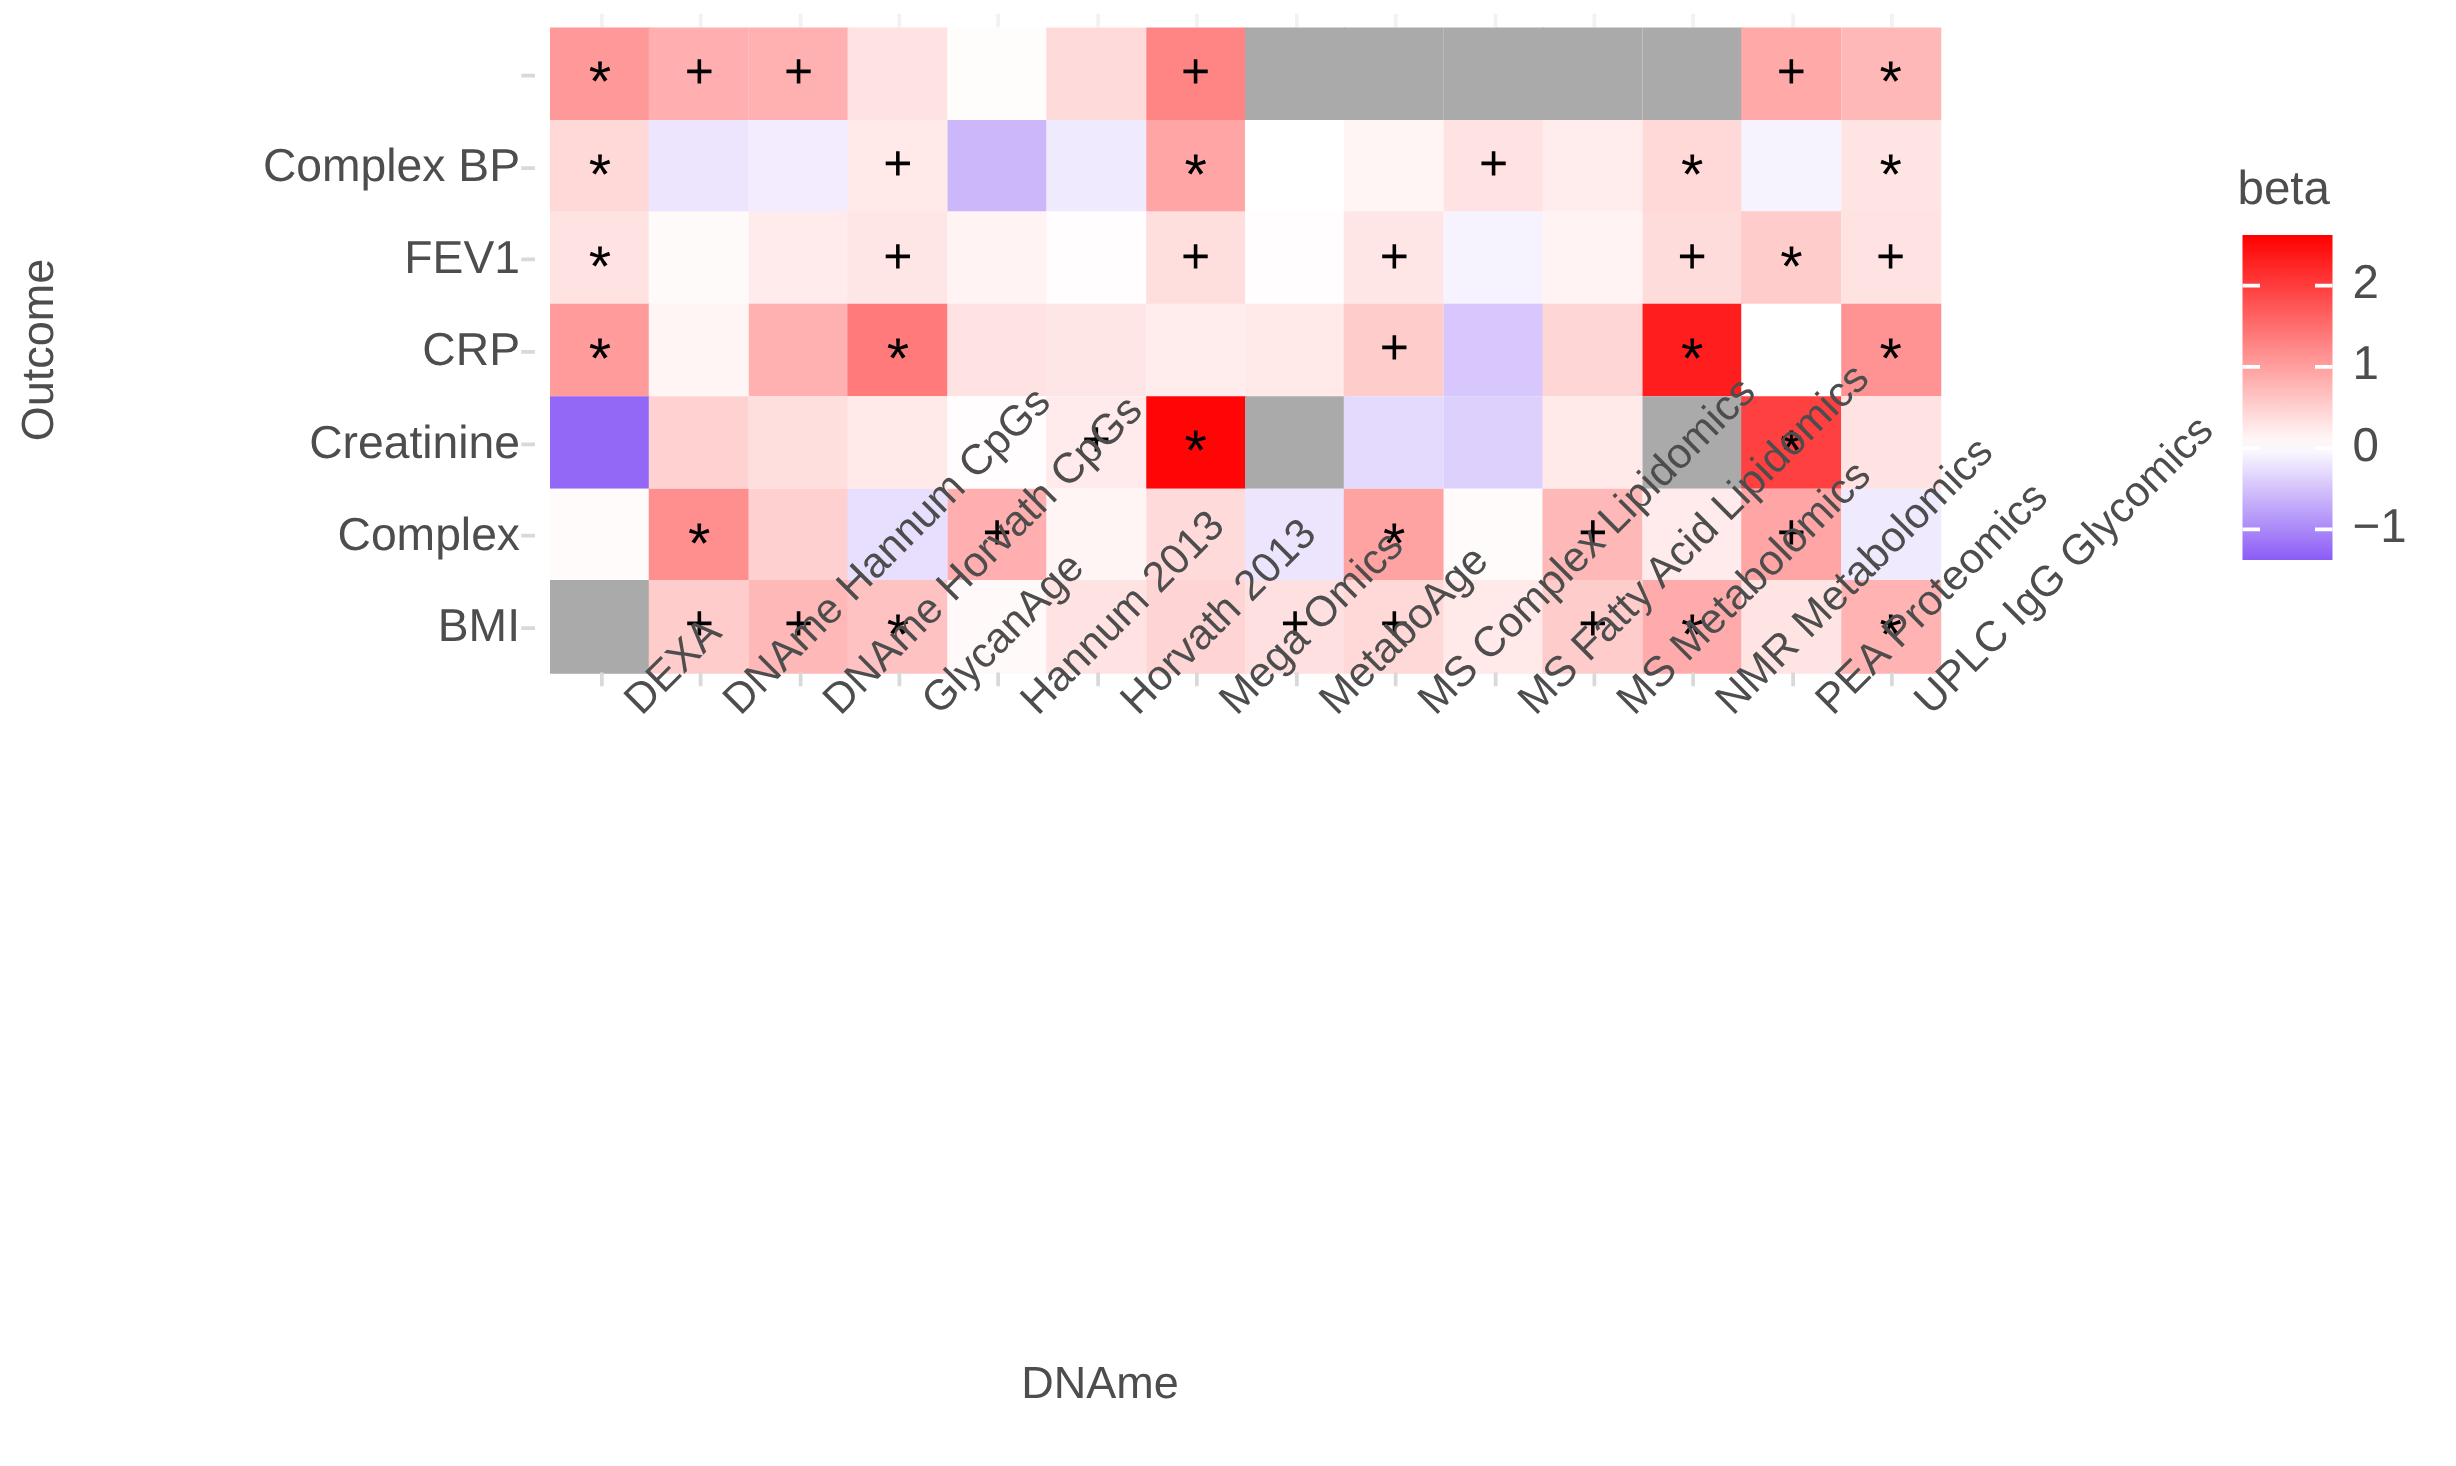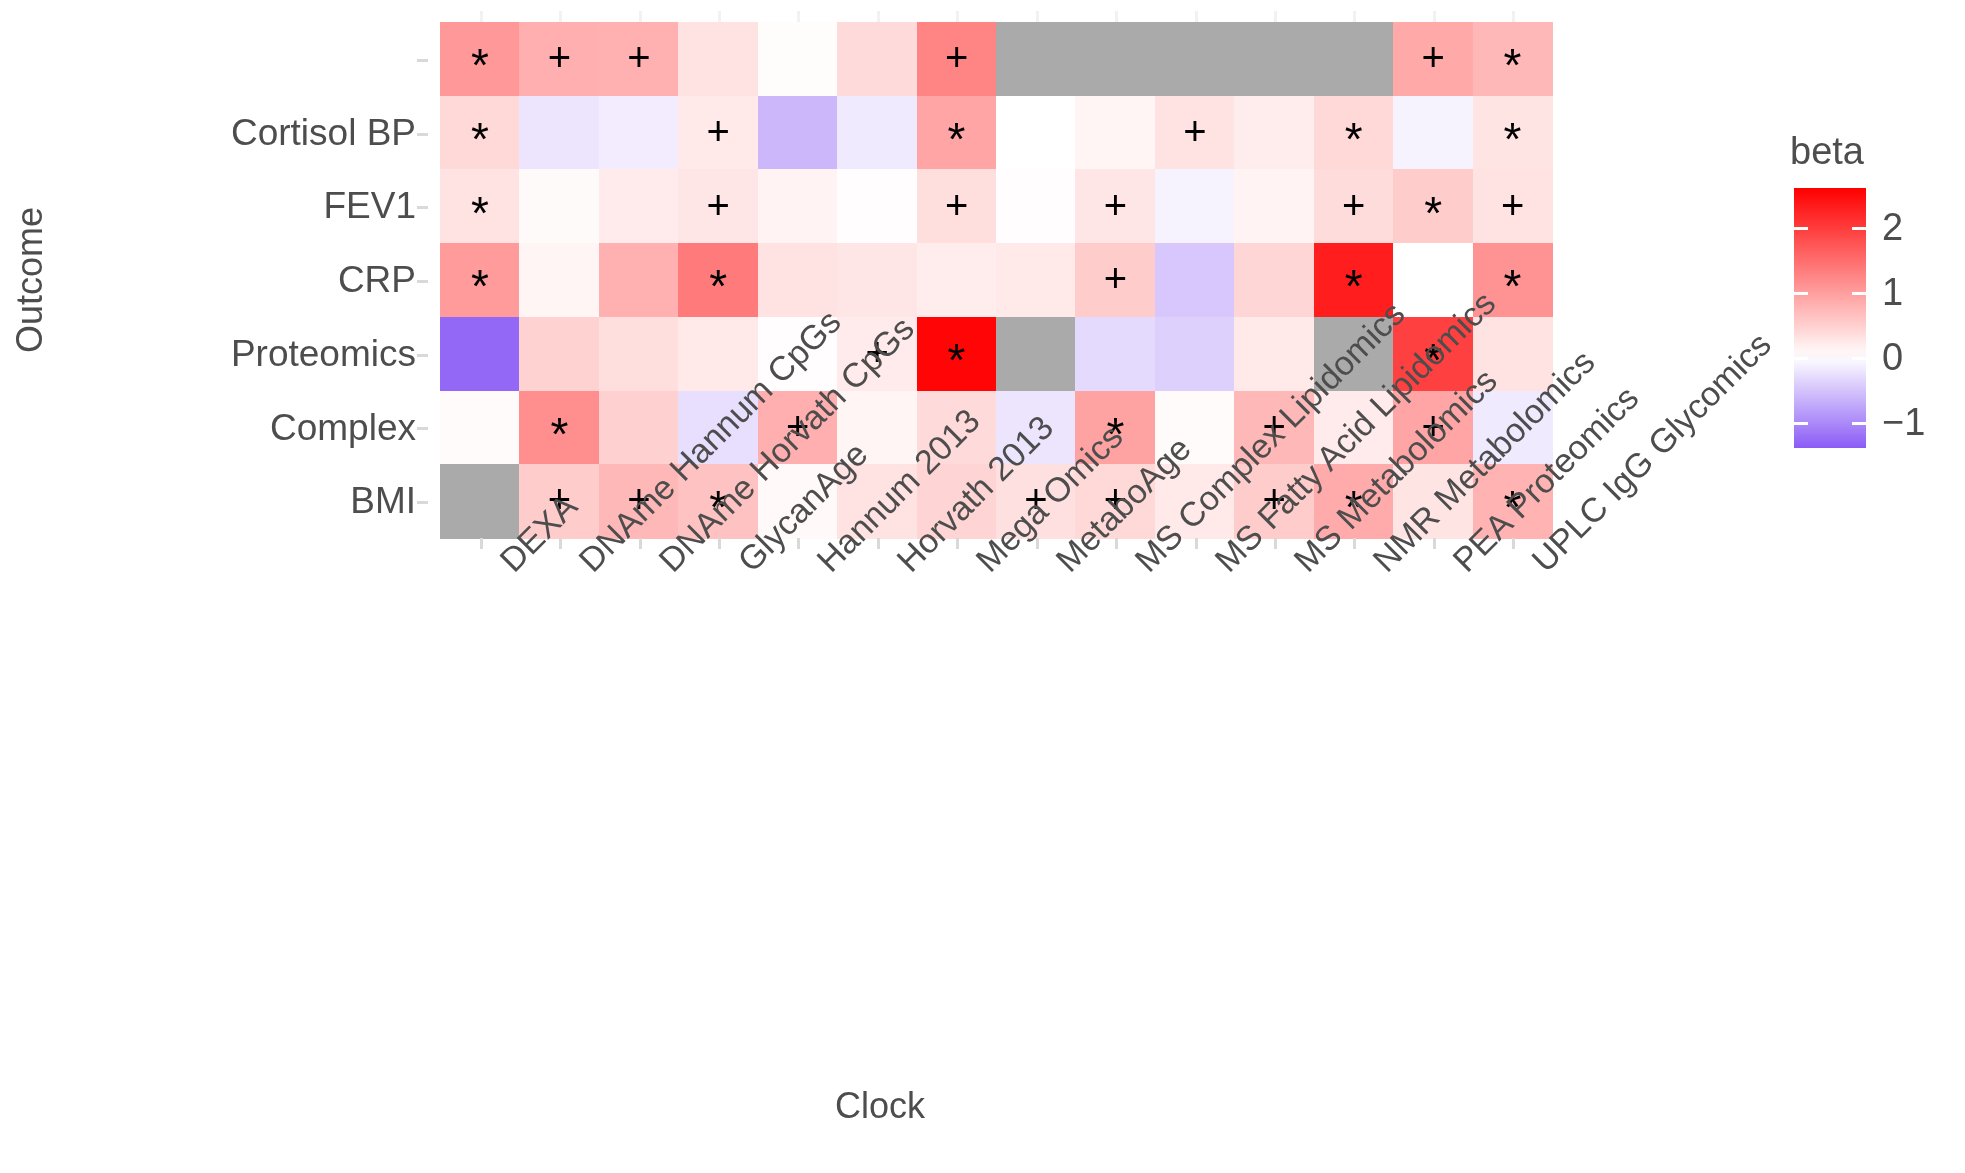--- a/index.html
+++ b/index.html
@@ -206,27 +206,27 @@
 <body>
 
 <div id="root">
 
   <div id="y-axis-title">
     <span>Outcome</span>
   </div>
 
   <div id="y-tick-labels">
       <div class="y-tick-mark" style="top: 36.8571px;"></div>
-      <div class="y-tick-row" style="top: 73.7143px;">Cortisol BP</div>
+      <div class="y-tick-row" style="top: 73.7143px;">Complex BP</div>
       <div class="y-tick-mark" style="top: 110.571px;"></div>
       <div class="y-tick-row" style="top: 147.429px;">FEV1</div>
       <div class="y-tick-mark" style="top: 184.286px;"></div>
       <div class="y-tick-row" style="top: 221.143px; text-align: center;">CRP</div>
       <div class="y-tick-mark" style="top: 258px;"></div>
-      <div class="y-tick-row" style="top: 294.857px;">Proteomics</div>
+      <div class="y-tick-row" style="top: 294.857px;">Creatinine</div>
       <div class="y-tick-mark" style="top: 331.714px;"></div>
       <div class="y-tick-row" style="top: 368.571px;">Complex</div>
       <div class="y-tick-mark" style="top: 405.429px;"></div>
       <div class="y-tick-row" style="top: 442.286px;">BMI</div>
       <div class="y-tick-mark" style="top: 479.143px;"></div>
     </div>
 
   <div id="x-ticks-top">
       <div class="x-tick-mark-top" style="left: 39.7143px;"></div>
       <div class="x-tick-mark-top" style="left: 119.143px;"></div>
@@ -453,21 +453,21 @@
       <div class="x-tick-label" style="left: 607.714px; width: 0px; transform: rotate(-45deg) translate(-100%, 0px); transform-origin: left top; direction: ltr;">MetaboAge</div>
       <div class="x-tick-label" style="left: 687.143px; width: 0px; transform: rotate(-45deg) translate(-100%, 0px); transform-origin: left top; direction: ltr;">MS Complex Lipidomics</div>
       <div class="x-tick-label" style="left: 766.571px; width: 0px; transform: rotate(-45deg) translate(-100%, 0px); transform-origin: left top; direction: ltr;">MS Fatty Acid Lipidomics</div>
       <div class="x-tick-label" style="left: 846px; width: 0px; transform: rotate(-45deg) translate(-100%, 0px); transform-origin: left top; direction: ltr;">MS Metabolomics</div>
       <div class="x-tick-label" style="left: 925.429px; width: 0px; transform: rotate(-45deg) translate(-100%, 0px); transform-origin: left top; direction: ltr;">NMR Metabolomics</div>
       <div class="x-tick-label" style="left: 1004.86px; width: 0px; transform: rotate(-45deg) translate(-100%, 0px); transform-origin: left top; direction: ltr;">PEA Proteomics</div>
       <div class="x-tick-label" style="left: 1084.29px; width: 0px; transform: rotate(-45deg) translate(-100%, 0px); transform-origin: left top; direction: ltr;">UPLC IgG Glycomics</div>
     </div>
 
   <div id="x-axis-title">
-    <span>Clock</span>
+    <span>DNAme</span>
   </div>
 
   <div id="legend">
     <div id="legend-title">beta</div>
     <div id="legend-bar">
       <div id="legend-gradient" style="background: linear-gradient(rgb(255, 0, 0) 0%, rgb(255, 16, 16) 4.2%, rgb(255, 33, 33) 8.3%, rgb(255, 49, 49) 12.5%, rgb(255, 65, 65) 16.7%, rgb(255, 82, 82) 20.8%, rgb(255, 98, 98) 25%, rgb(255, 114, 114) 29.2%, rgb(255, 131, 131) 33.3%, rgb(255, 147, 147) 37.5%, rgb(255, 163, 163) 41.7%, rgb(255, 180, 180) 45.8%, rgb(255, 196, 196) 50%, rgb(255, 212, 212) 54.2%, rgb(255, 229, 229) 58.3%, rgb(255, 245, 245) 62.5%, rgb(249, 247, 255) 66.7%, rgb(236, 228, 254) 70.8%, rgb(222, 208, 252) 75%, rgb(208, 189, 251) 79.2%, rgb(194, 170, 250) 83.3%, rgb(180, 150, 249) 87.5%, rgb(167, 131, 248) 91.7%, rgb(153, 111, 247) 95.8%, rgb(139, 92, 246) 100%);"></div>
     <div class="legend-tick-left" style="top: 39px;"></div>
         <div class="legend-tick-right" style="top: 39px;"></div>
         <div class="legend-tick-left" style="top: 104px;"></div>
         <div class="legend-tick-right" style="top: 104px;"></div>

